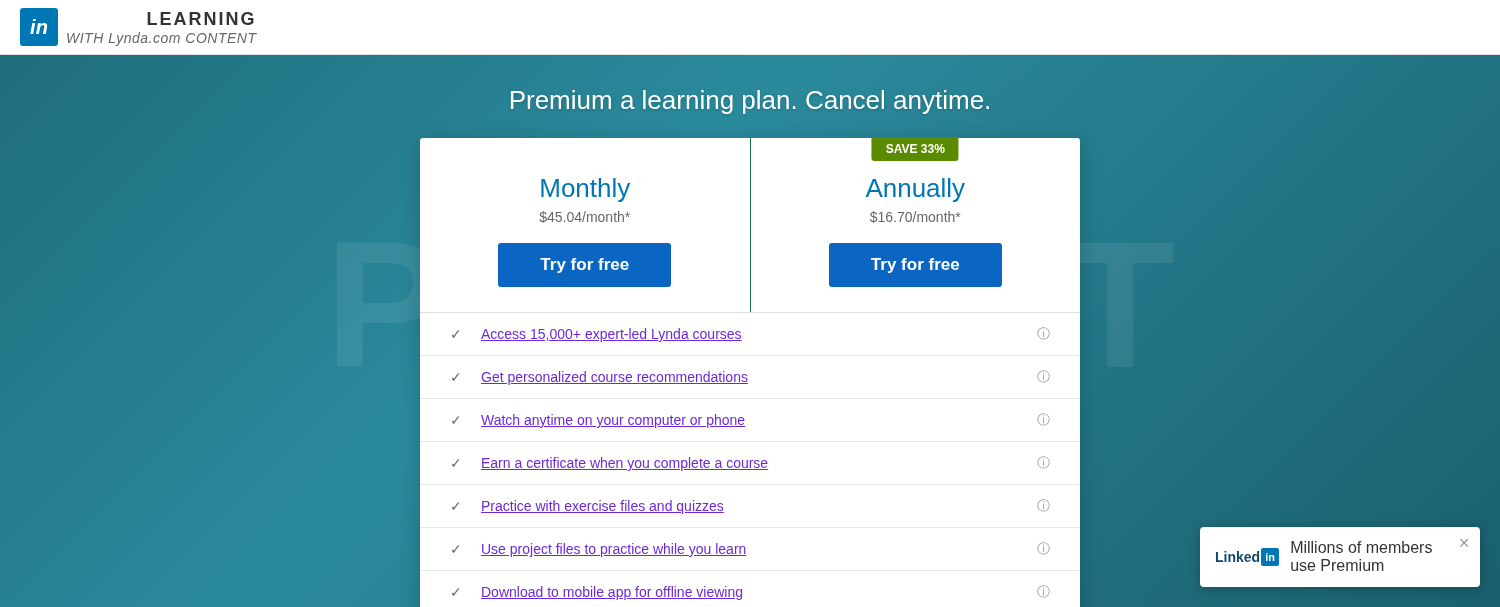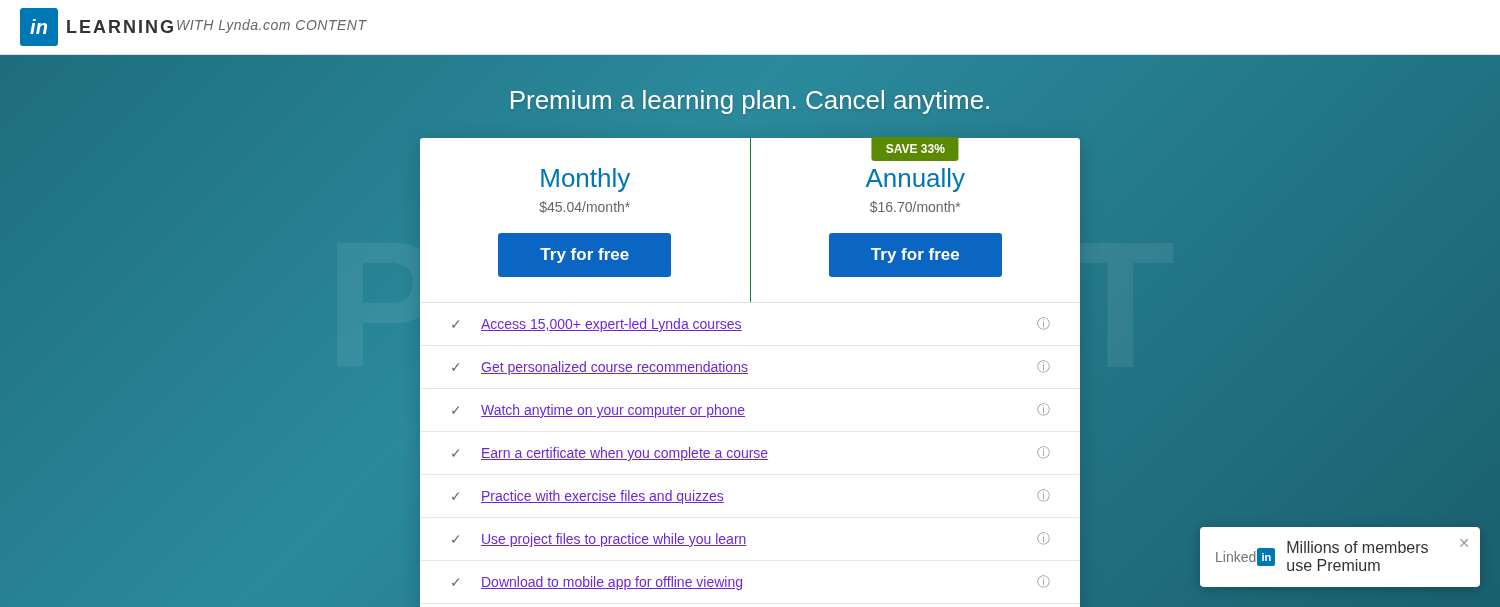--- a/index.html
+++ b/index.html
@@ -62,21 +62,21 @@
       align-items: center;
       justify-content: center;
       color: white;
       font-weight: 900;
       font-size: 20px;
       font-style: italic;
     }
 
     .logo-text {
       display: flex;
-      flex-direction: row;
+      flex-direction: column;
       text-align: right;
     }
 
     .logo-learning {
       font-size: 18px;
       font-weight: 700;
       color: #333;
       letter-spacing: 2px;
       text-transform: uppercase;
     }
@@ -117,21 +117,21 @@
     }
 
     
     .plans-header {
       display: flex;
       border-bottom: 1px solid #e0e0e0;
     }
 
     .plan {
       flex: 1;
-      padding: 25px 20px 25px;
+      padding: 35px 20px 25px;
       text-align: center;
       position: relative;
     }
 
     .plan:first-child {
       border-right: 1px solid #15803d;
     }
 
     .plan-name {
       font-size: 26px;
@@ -227,22 +227,22 @@
     }
 
     .premium-logo {
       display: flex;
       align-items: center;
       flex-shrink: 0;
     }
 
     .linked-text {
       font-size: 14px;
-      font-weight: 400;
-      color: #737373;
+      font-weight: 700;
+      color: #0c4a6e;
     }
 
     .linked-in-box {
       display: inline-flex;
       align-items: center;
       justify-content: center;
       background: #0077b5;
       color: white;
       font-size: 11px;
       font-weight: 900;

